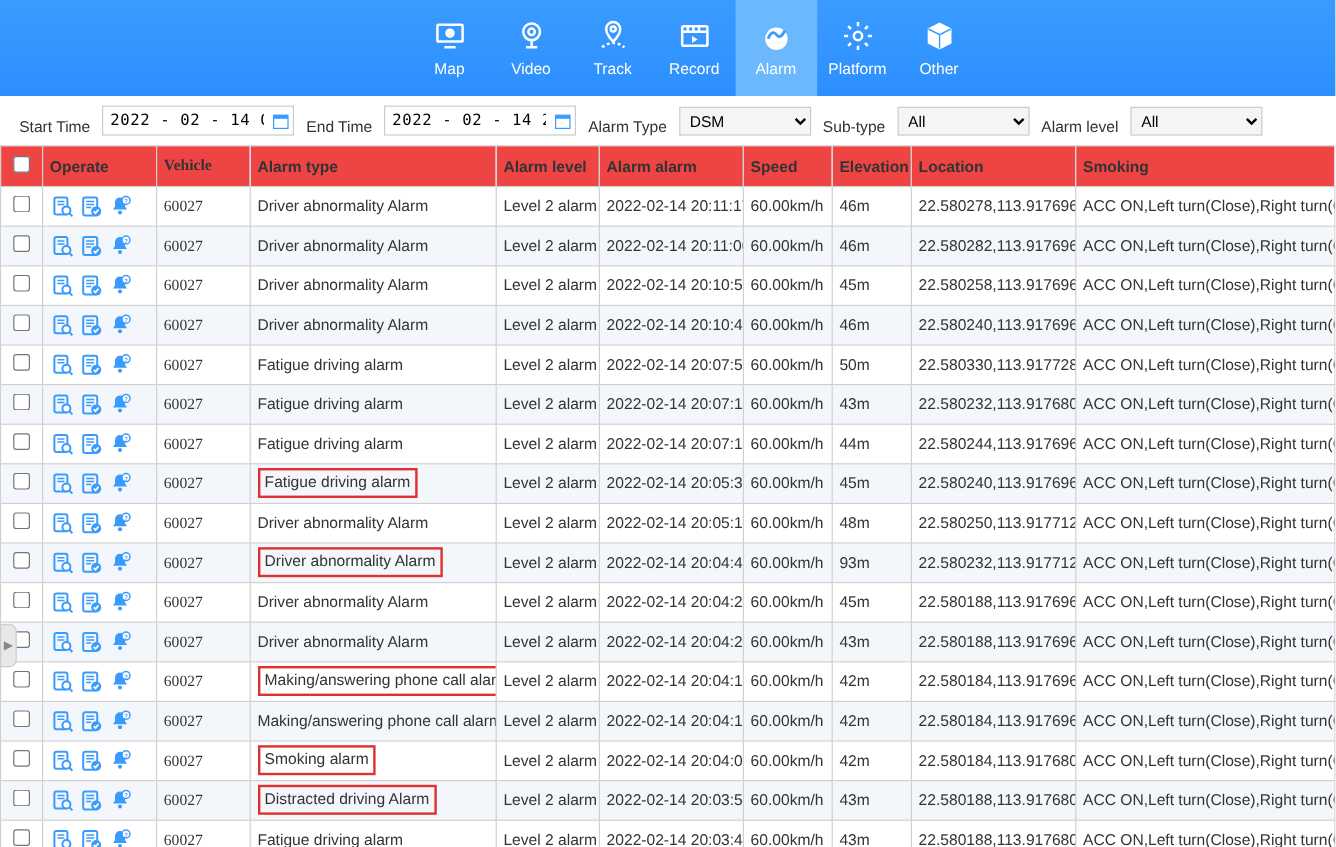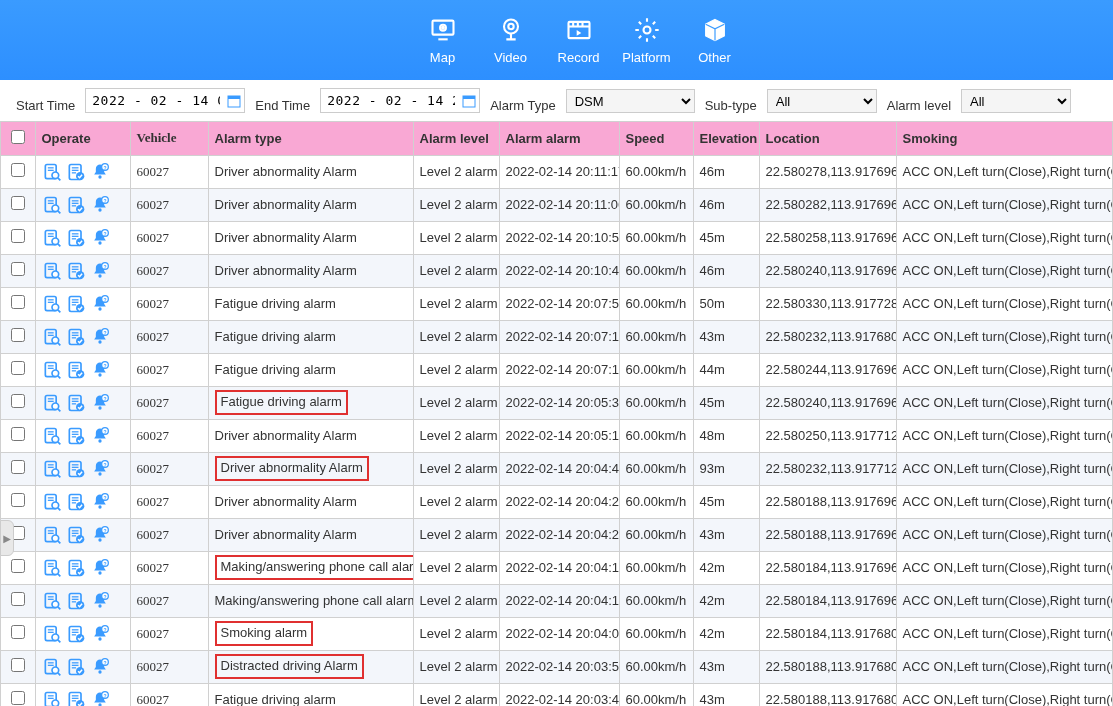--- a/index.html
+++ b/index.html
@@ -12,21 +12,21 @@
 .nav-item .label { font-size: 13px; }
 .filter-bar { display: flex; align-items: flex-end; padding: 8px 16px; gap: 10px; font-size: 13px; }
 .filter-bar .lbl { white-space: nowrap; }
 .date-input { border: 1px solid #ccc; padding: 4px 24px 4px 6px; font-size: 13px; width: 160px; position: relative; background: #fff; font-family: monospace; letter-spacing: 0.5px; }
 .date-wrap { position: relative; display: inline-block; }
 .date-wrap .cal-icon { position: absolute; right: 4px; top: 50%; transform: translateY(-50%); width: 14px; height: 14px; pointer-events: none; }
 select { border: 1px solid #ccc; padding: 3px 4px; font-size: 13px; background: #f5f5f5; height: 24px; }
 .tbl-wrap { border-top: 1px solid #d0d0d0; border-left: 1px solid #d0d0d0; }
 table { width: 100%; border-collapse: collapse; table-layout: fixed; }
 th, td { border-right: 1px solid #d0d0d0; border-bottom: 1px solid #d0d0d0; padding: 0 6px; text-align: left; font-size: 13px; height: 33px; vertical-align: middle; overflow: hidden; white-space: nowrap; text-overflow: clip; }
-th { background: #f9a8d4; font-weight: bold; }
+th { background: #ef4444; font-weight: bold; }
 tbody tr:nth-child(even) { background: #f3f6fb; }
 .chk-col { width: 34px; text-align: center; }
 .op-col { width: 95px; }
 .veh-col { width: 78px; font-family: Liberation Serif, serif; }
 .type-col { width: 205px; }
 .lvl-col { width: 86px; }
 .time-col { width: 120px; }
 .spd-col { width: 74px; margin-left: 32px; }
 .elv-col { width: 66px; }
 .loc-col { width: 137px; }
@@ -59,29 +59,48 @@
             <circle cx="12" cy="9" r="6"></circle>
             <circle cx="12" cy="9" r="2.3"></circle>
             <path d="M8 20 h8 M12 15 v5"></path>
           </svg>
       </span>
       <span class="label">Video</span>
     </div>
     <div class="nav-item">
       <span class="icon">
         <svg viewBox="0 0 24 24" fill="none" stroke="#fff" stroke-width="1.8">
+            <path d="M12 2 a5 5 0 0 1 5 5 c0 4 -5 9 -5 9 s-5 -5 -5 -9 a5 5 0 0 1 5 -5 z"></path>
+            <circle cx="12" cy="7" r="1.8"></circle>
+            <path d="M4 20 q8 -6 16 0" stroke-dasharray="2 2"></path>
+          </svg>
+      </span>
+      <span class="label">Track</span>
+    </div>
+    <div class="nav-item">
+      <span class="icon">
+        <svg viewBox="0 0 24 24" fill="none" stroke="#fff" stroke-width="1.8">
             <rect x="3" y="5" width="18" height="14" rx="1"></rect>
             <line x1="3" y1="9" x2="21" y2="9"></line>
             <line x1="7" y1="5" x2="7" y2="9"></line>
             <line x1="11" y1="5" x2="11" y2="9"></line>
             <line x1="15" y1="5" x2="15" y2="9"></line>
             <polygon points="10,12 10,17 14,14.5" fill="#fff" stroke="none"></polygon>
           </svg>
       </span>
       <span class="label">Record</span>
+    </div>
+    <div class="nav-item active">
+      <span class="icon">
+        <svg viewBox="0 0 24 24" fill="none" stroke="#fff" stroke-width="2">
+            <circle cx="12" cy="14" r="8" fill="#fff" stroke="none"></circle>
+            <path d="M6 14 q3 -7 6 -3 q3 4 6 -3" stroke="#3a9bff" fill="none"></path>
+          </svg>
+      </span>
+      <span class="label">Alarm</span>
     </div>
     <div class="nav-item">
       <span class="icon">
         <svg viewBox="0 0 24 24" fill="none" stroke="#fff" stroke-width="1.8">
             <circle cx="12" cy="12" r="3"></circle>
             <path d="M12 2v3M12 19v3M2 12h3M19 12h3M5 5l2 2M17 17l2 2M19 5l-2 2M7 17l-2 2"></path>
           </svg>
       </span>
       <span class="label">Platform</span>
     </div>
@@ -108,21 +127,21 @@
   </span>
   <span class="lbl">End Time</span>
   <span class="date-wrap">
     <input class="date-input" readonly="" value="2022 - 02 - 14 23:59:59" style="">
     <svg class="cal-icon" viewBox="0 0 14 14">
         <rect x="1" y="2" width="12" height="11" fill="none" stroke="#3a9bff"></rect>
         <rect x="1" y="2" width="12" height="3" fill="#3a9bff"></rect>
       </svg>
   </span>
   <span class="lbl">Alarm Type</span>
-  <select style="width:129px"><option>DSM</option></select>
+  <select style="width:110px"><option>DSM</option></select>
   <span class="lbl">Sub-type</span>
   <select style="width:110px"><option>All</option></select>
   <span class="lbl">Alarm level</span>
   <select style="width:110px"><option>All</option></select>
 </div>
 
 <div class="tbl-wrap">
 <table>
   <thead>
     <tr>

